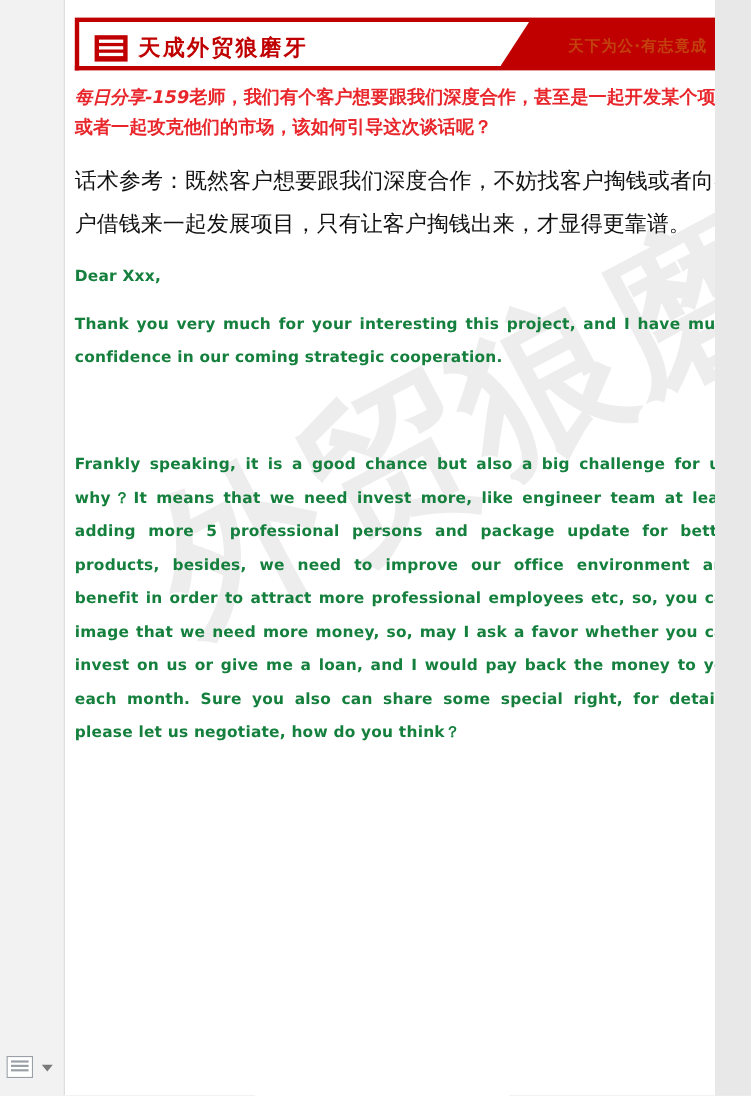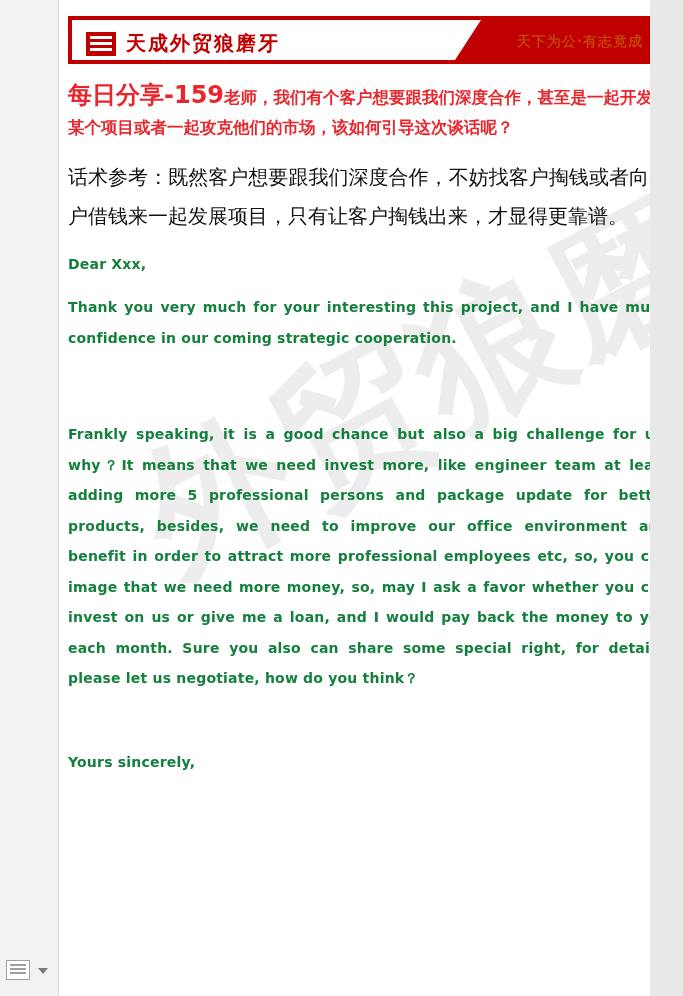--- a/index.html
+++ b/index.html
@@ -138,22 +138,23 @@
     width: 601px;
   }
   .headline {
     margin: 0 0 4px 0;
     color: #e8262b;
     font-family: "DejaVu Sans", "Liberation Sans", sans-serif;
     font-weight: bold;
     line-height: 1.62;
   }
   .headline .hl-big {
-    font-size: 24px;
+    font-size: 16px;
     letter-spacing: 0px;
+    font-style: italic;
   }
   .headline .hl-rest {
     font-size: 16.5px;
   }
   .para-cn {
     margin: 16px 0 0 0;
     font-family: "DejaVu Serif", "Liberation Serif", serif;
     font-size: 20px;
     color: #111111;
     line-height: 1.95;
@@ -247,18 +248,17 @@
       <p class="para-en">Dear Xxx,</p>
 
       <p class="para-en">Thank you very much for your interesting this project, and I have much confidence in our coming strategic cooperation.</p>
 
       <div class="spacer"></div>
 
       <p class="para-en loose">Frankly speaking, it is a good chance but also a big challenge for us, why？It means that we need invest more, like engineer team at least adding more 5 professional persons and package update for better products, besides, we need to improve our office environment and benefit in order to attract more professional employees etc, so, you can image that we need more money, so, may I ask a favor whether you can invest on us or give me a loan, and I would pay back the money to you each month. Sure you also can share some special right, for details, please let us negotiate, how do you think？</p>
 
       <div class="spacer-lg"></div>
 
-      <p class="para-en">Yours sincerely,</p>
 
 
     </div>
   </div>
 </div>
 
 </body></html>

